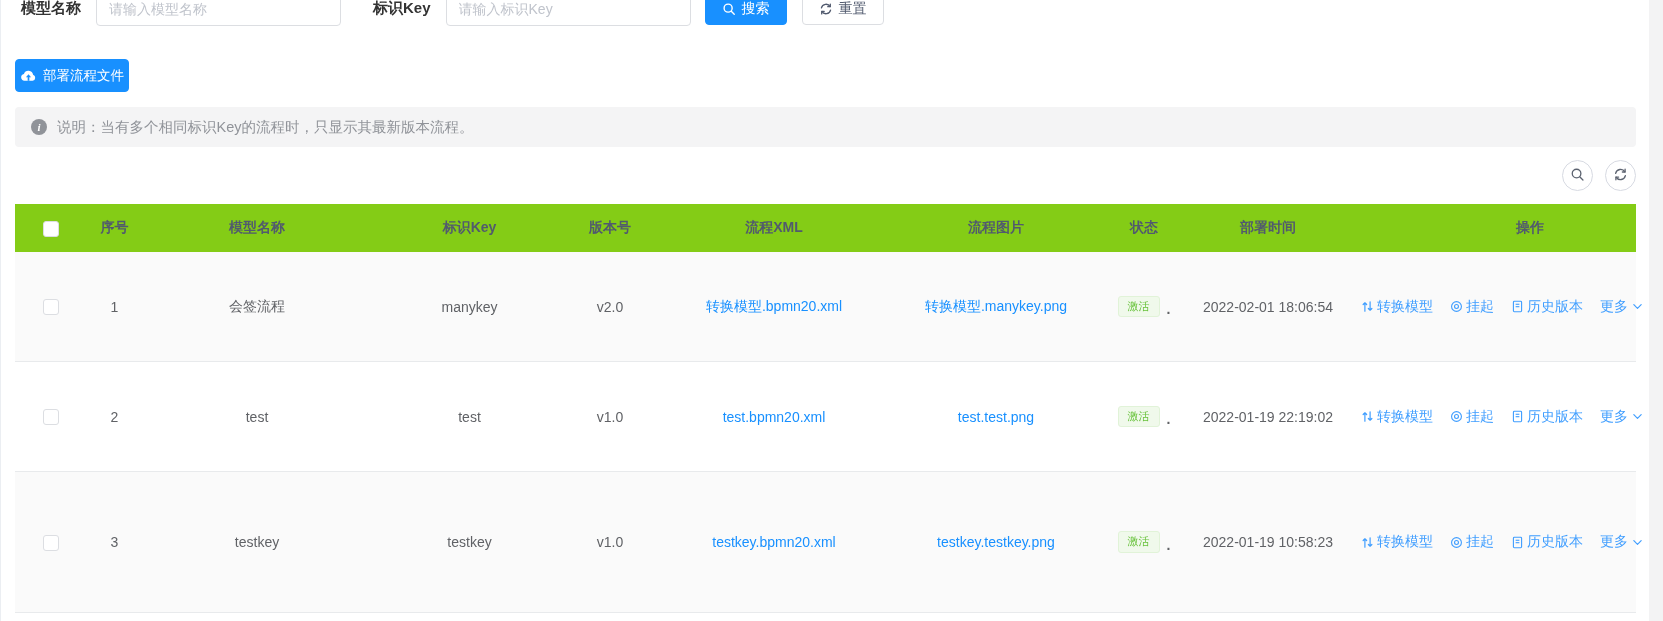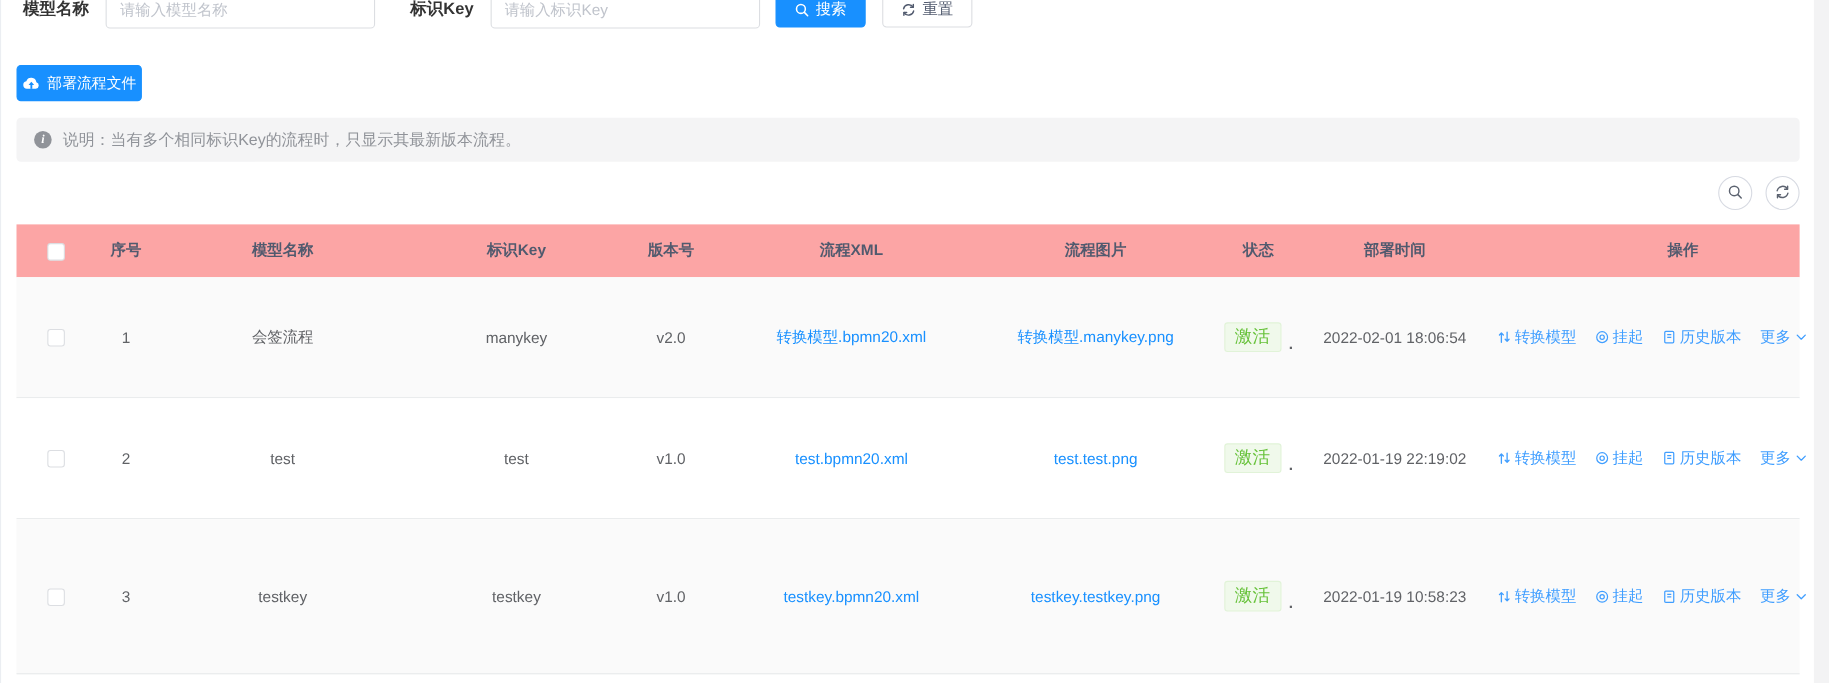--- a/index.html
+++ b/index.html
@@ -60,35 +60,35 @@
     color: #5c6370; cursor: pointer;
   }
 
   
   .table { width: 100%; font-size: 14px; }
   .tr {
     display: grid;
     grid-template-columns: 72px 55px 230px 195px 86px 242px 202px 94px 154px 1fr;
     align-items: center;
   }
-  .th-row { background: #fca5a5; height: 48px; font-weight: bold; color: #515a6e; }
+  .th-row { background: #84cc16; height: 48px; font-weight: bold; color: #515a6e; }
   .cell { text-align: center; white-space: nowrap; }
   .th-actions { padding-right: 92px; text-align: right; }
   .row { height: 110px; border-bottom: 1px solid #e8eaec; background: #fff; }
   .row:nth-child(even) { background: #fafafa; }
   .row-last { height: 141px; }
   .checkbox {
     width: 16px; height: 16px; border: 1px solid #dcdee2; border-radius: 3px;
     background: #fff; display: inline-block; cursor: pointer; vertical-align: middle;
   }
   .link { color: #1890ff; text-decoration: none; cursor: pointer; }
   .status-cell { display: flex; align-items: flex-end; justify-content: center; }
   .badge {
     background: #f0f9eb; color: #67c23a; border: 1px solid #e1f3d8;
-    border-radius: 3px; padding: 3px 9px; font-size: 16px; line-height: 1.2; display: inline-block;
+    border-radius: 3px; padding: 3px 9px; font-size: 11px; line-height: 1.2; display: inline-block;
   }
   .status-dot { color: #606266; margin-left: 7px; font-weight: bold; }
   .actions-cell { display: flex; flex-direction: row; gap: 17px; align-items: flex-start; padding-left: 16px; }
   .action-line { display: flex; gap: 17px; align-items: center; }
   .action-link { color: #409eff; text-decoration: none; cursor: pointer; display: inline-flex; align-items: center; white-space: nowrap; }
   .action-link .ic { display: inline-flex; margin-right: 3px; }
   .caret { display: inline-flex; margin-left: 4px; }
 
   
   .scrollbar { position: absolute; top: 0; right: 0; width: 14px; height: 621px; background: #f3f3f4; }

